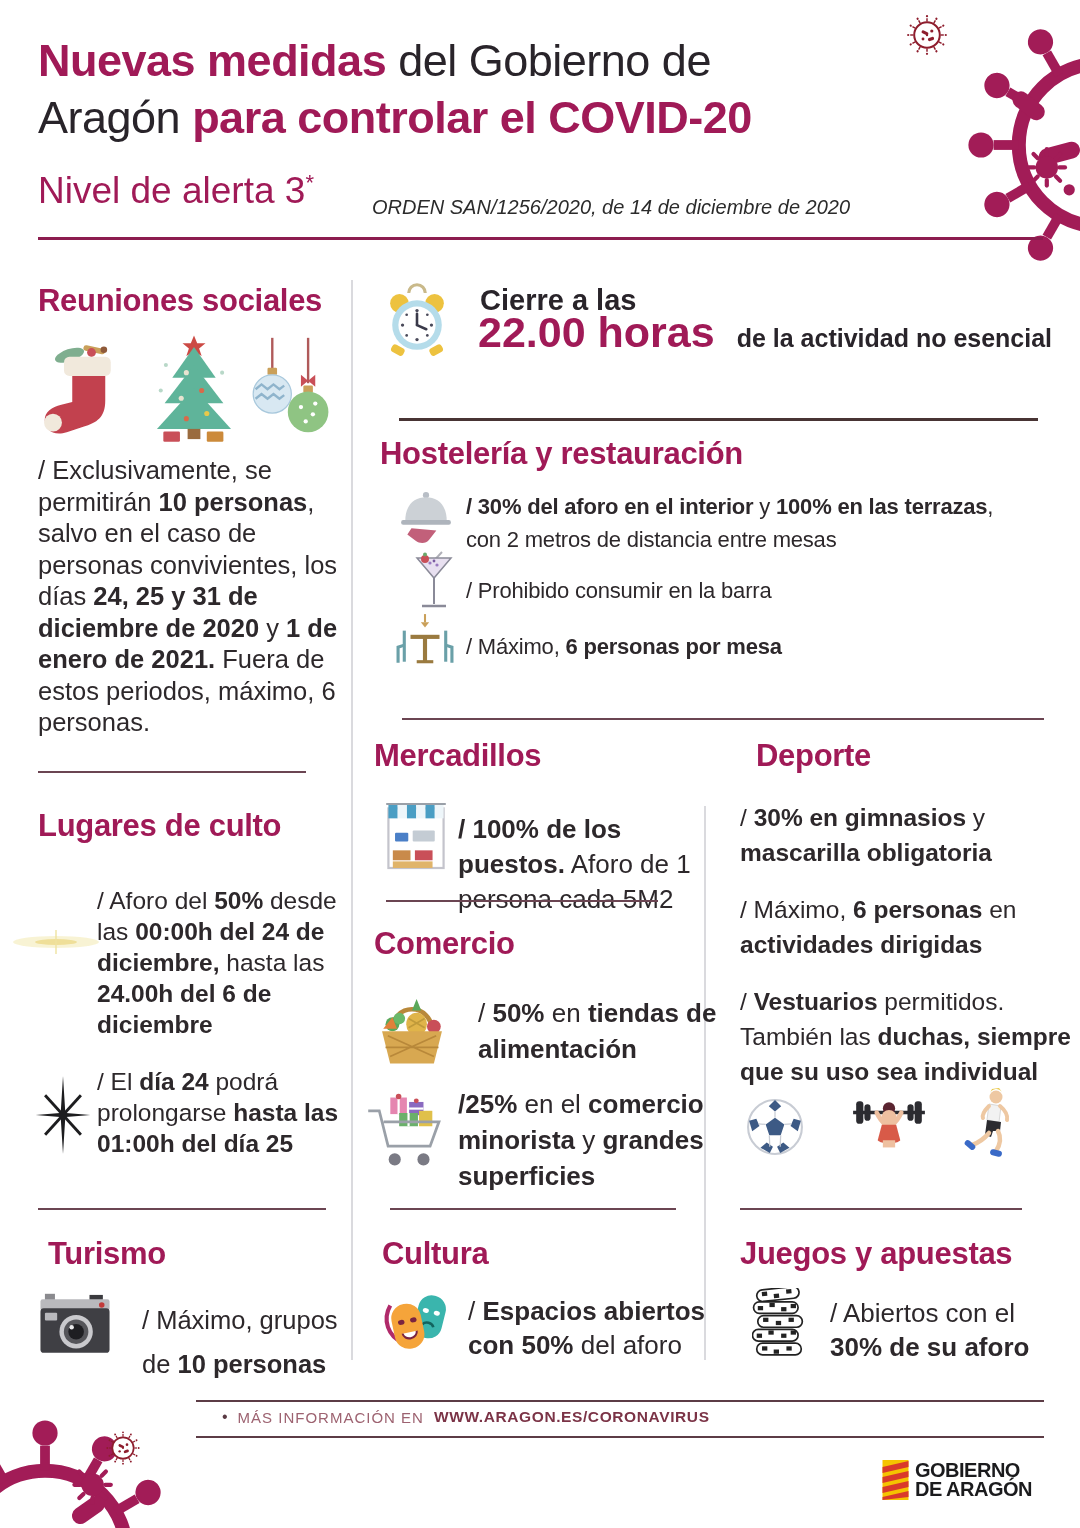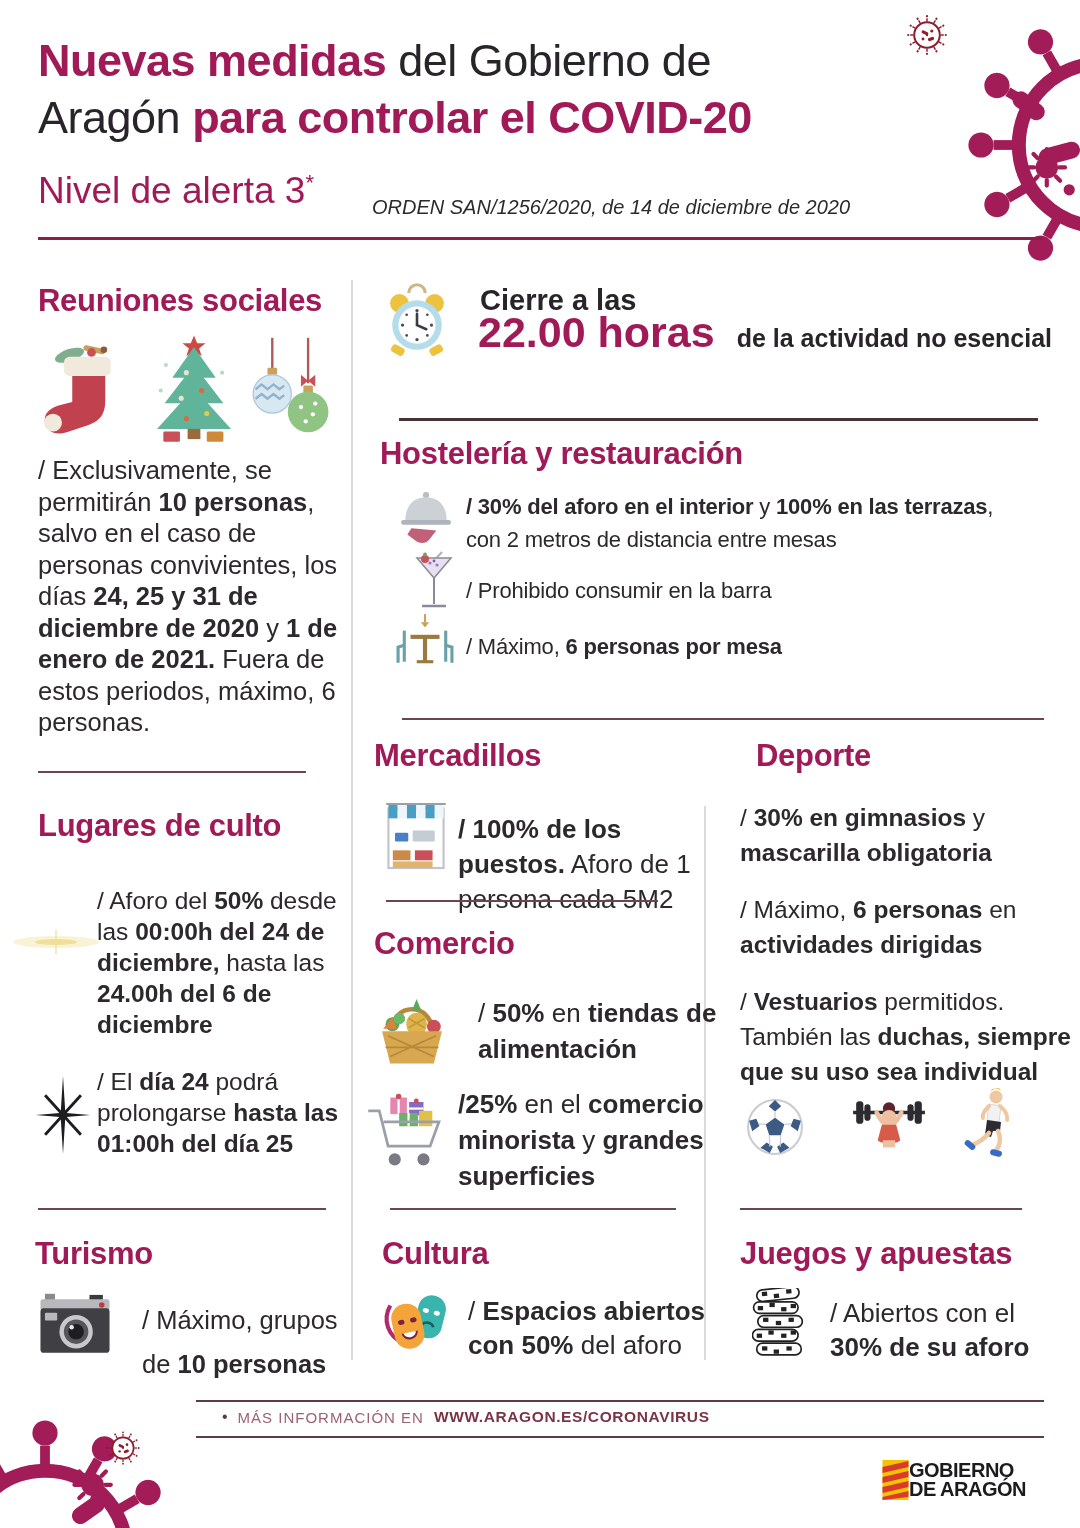--- a/index.html
+++ b/index.html
@@ -21,21 +21,21 @@
   .alert{font-size:37px;font-weight:400;color:var(--mag);}
   .order{font-size:20px;font-style:italic;font-weight:500;color:#2b2b2b;}
   .cierre1{font-size:29px;font-weight:800;color:#29242a;}
   .cierre2{display:flex;align-items:baseline;gap:22px;}
   .cierre-big{font-size:43px;font-weight:800;color:var(--mag);}
   .cierre-suf{font-size:25px;font-weight:800;color:#29242a;}
   .foot-row{display:flex;align-items:center;gap:10px;}
   .foot-bullet{color:#5a3a44;font-size:16px;}
   .foot-prefix{color:#9d6270;font-size:15px;letter-spacing:1px;font-weight:500;}
   .foot-url{color:#7b3346;font-size:15.5px;letter-spacing:0.6px;font-weight:800;}
-  .logo{display:flex;align-items:center;gap:0;}
+  .logo{display:flex;align-items:center;gap:6px;}
   .logo-text{font-size:20px;line-height:19px;font-weight:800;color:#1b1b1d;letter-spacing:-0.5px;}
   svg{display:block;}
 </style>
 </head>
 <body>
 
 <div id="page">
 
   <svg width="0" height="0" style="position:absolute">
     <defs>
@@ -308,21 +308,21 @@
       </g>
       <circle cx="35" cy="43" r="4" fill="#1d1d1f"></circle>
     </svg>
   </span>
   <div class="abs rich" style="left:97px;top:1066px;width:256px;font-size:24.5px;line-height:31px;"><span>/ El </span><span class="b">día 24</span><span> podrá
 prolongarse </span><span class="b">hasta las
 01:00h del día 25</span></div>
 
   <div class="abs hline" style="left:38px;top:1208px;width:288px;"></div>
 
-  <div class="abs h2" style="left:35px;top:1236px;">Turismo</div>
+  <div class="abs h2" style="left:48px;top:1236px;">Turismo</div>
   <span class="abs" style="left:36px;top:1290px;">
     <svg width="78" height="70" viewBox="0 0 70 62">
       <rect x="8" y="3" width="9" height="6" fill="#8a8a8e"></rect>
       <rect x="48" y="4" width="12" height="5" fill="#3a3a3e"></rect>
       <rect x="4" y="8" width="62" height="10" rx="2" fill="#b9b9bd"></rect>
       <circle cx="59" cy="13" r="2.5" fill="#c23a3a"></circle>
       <rect x="4" y="16" width="62" height="40" rx="3" fill="#3f3f44"></rect>
       <rect x="8" y="20" width="11" height="7" rx="1" fill="#b9b9bd"></rect>
       <circle cx="36" cy="37" r="15" fill="#c9c9cd"></circle>
       <circle cx="36" cy="37" r="11" fill="#55555a"></circle>

